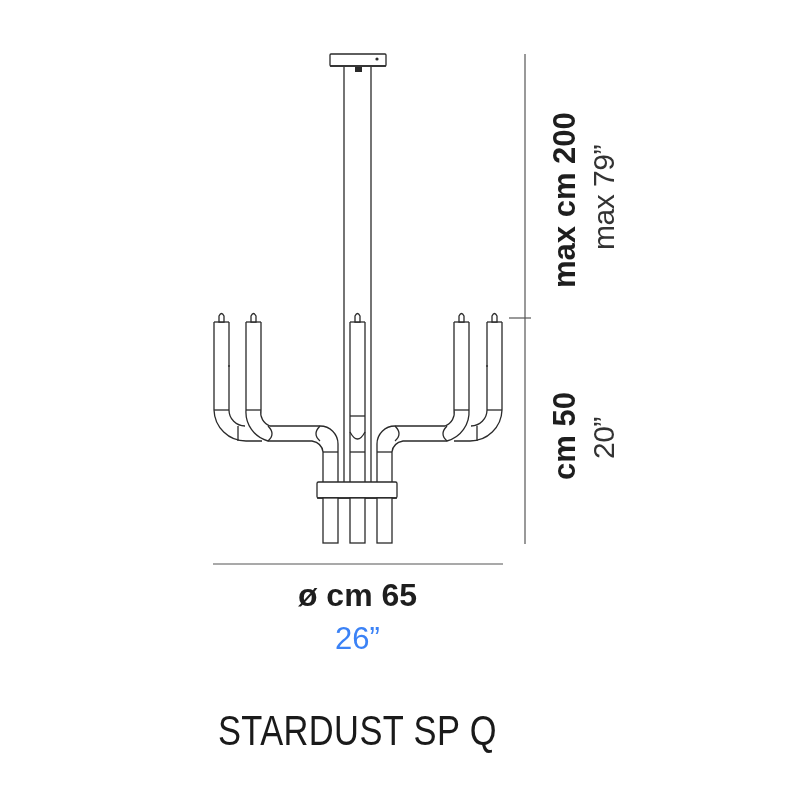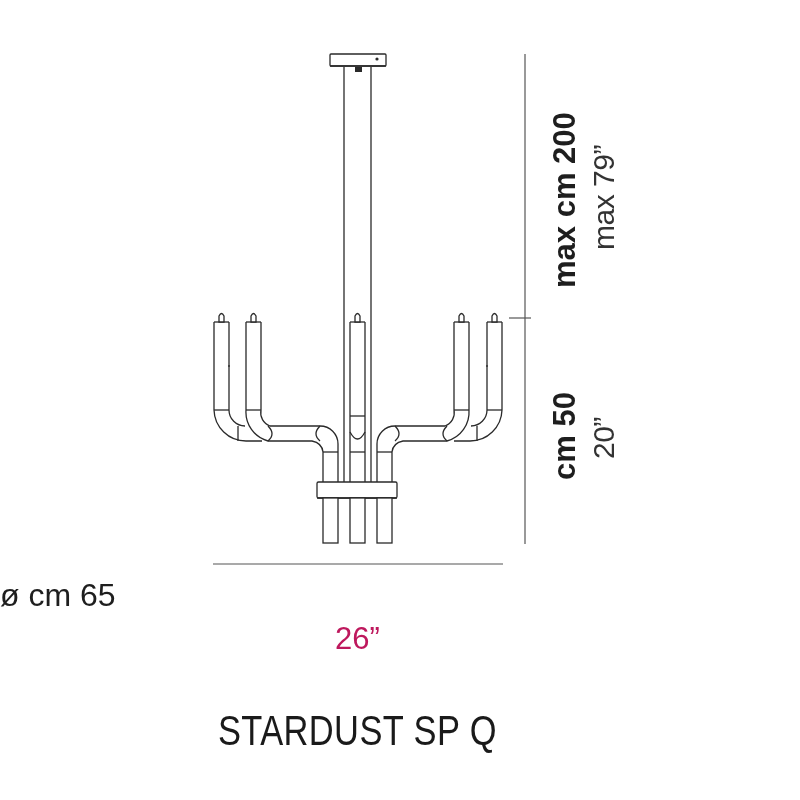--- a/index.html
+++ b/index.html
@@ -4,22 +4,22 @@
   <style>
     html, body { margin: 0; padding: 0; background: #ffffff; }
     body { width: 800px; height: 800px; position: relative; overflow: hidden; font-family: "Liberation Sans", sans-serif; }
     #drawing { position: absolute; left: 0; top: 0; width: 800px; height: 800px; }
     .ln { stroke: #2a2a2a; stroke-width: 1.3; fill: #ffffff; }
     .ln-nofill { stroke: #2a2a2a; stroke-width: 1.3; fill: none; }
     .dim { stroke: #555555; stroke-width: 1.2; fill: none; }
     .vlabel { position: absolute; transform-origin: left top; transform: rotate(-90deg); white-space: nowrap; color: #1e1e1e; }
     .bold { font-family: "Liberation Sans", sans-serif; font-weight: bold; font-size: 31px; letter-spacing: 0px; }
     .light { font-family: "Liberation Sans", sans-serif; font-weight: normal; font-size: 30px; color: #333333; letter-spacing: -0.5px; }
-    #diam-bold { top: 577px; left: 0; width: 715px; position: absolute; font-weight: normal; font-size: 32px; color: #1e1e1e; }
-    #diam-light { top: 621px; left: 0; width: 715px; text-align: center; position: absolute; font-size: 31px; color: #be185d; }
+    #diam-bold { top: 577px; left: 0; width: 715px; text-align: center; position: absolute; font-weight: bold; font-size: 32px; color: #1e1e1e; }
+    #diam-light { top: 621px; left: 0; width: 715px; text-align: center; position: absolute; font-size: 31px; color: #3b82f6; }
     #product-name { position: absolute; top: 707px; left: 0; width: 715px; text-align: center; font-family: "Liberation Sans", sans-serif; font-size: 42px; color: #1a1a1a; transform: scaleX(0.82); transform-origin: 357px 0; letter-spacing: 0.5px; }
   </style>
 </head>
 <body>
 
 <svg id="drawing" viewBox="0 0 800 800" xmlns="http://www.w3.org/2000/svg">
 
   <g>
     <rect class="ln" x="330" y="54" width="56" height="12" rx="1"></rect>
     <line class="ln-nofill" x1="330" y1="66" x2="386" y2="66" stroke-width="2"></line>

